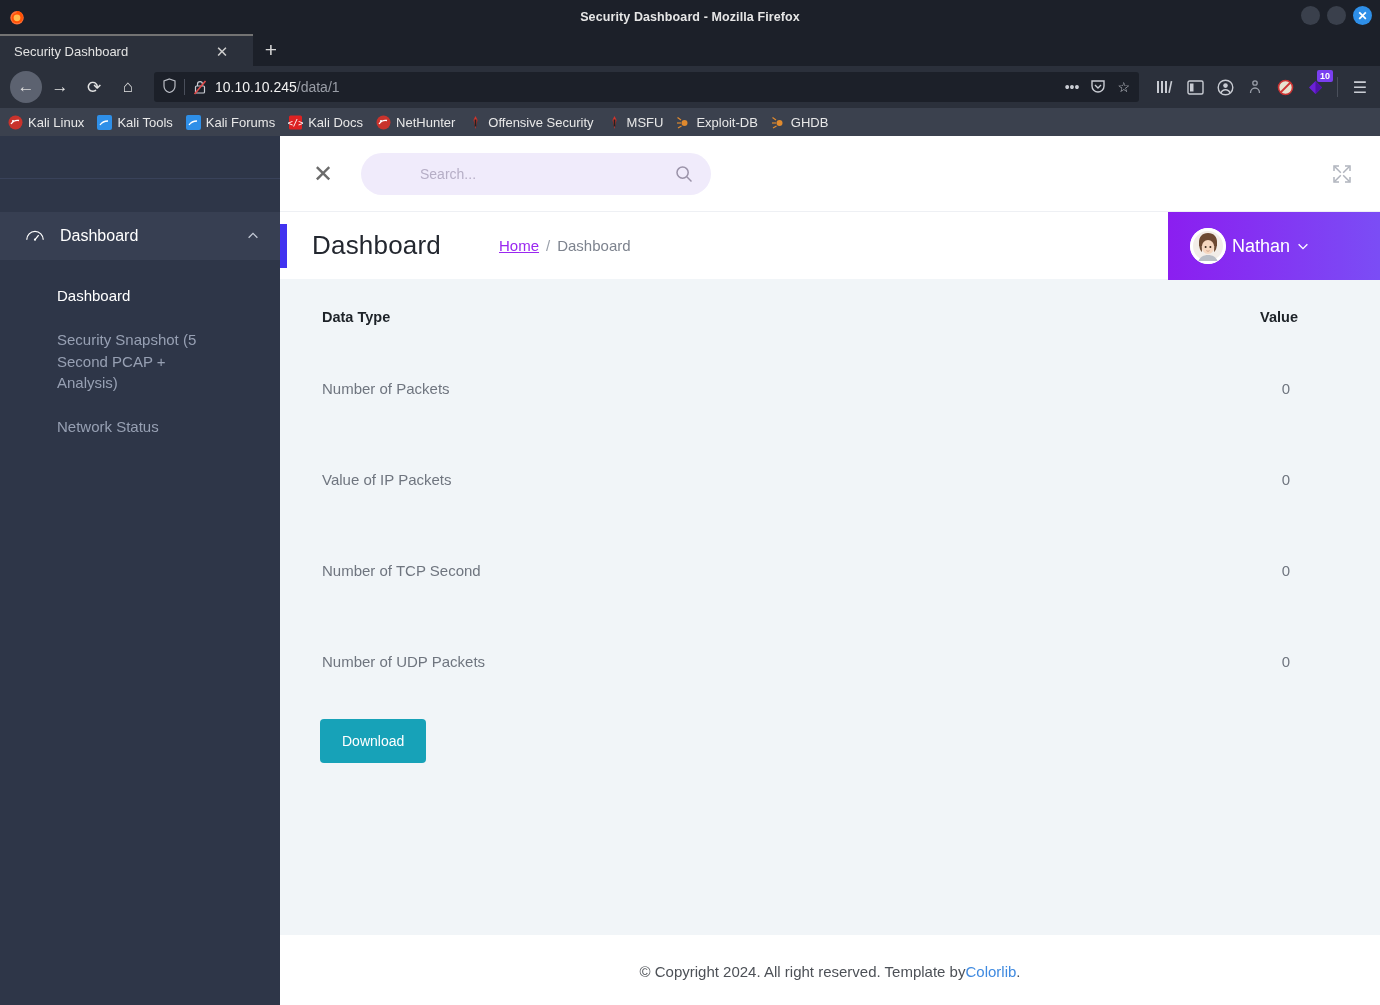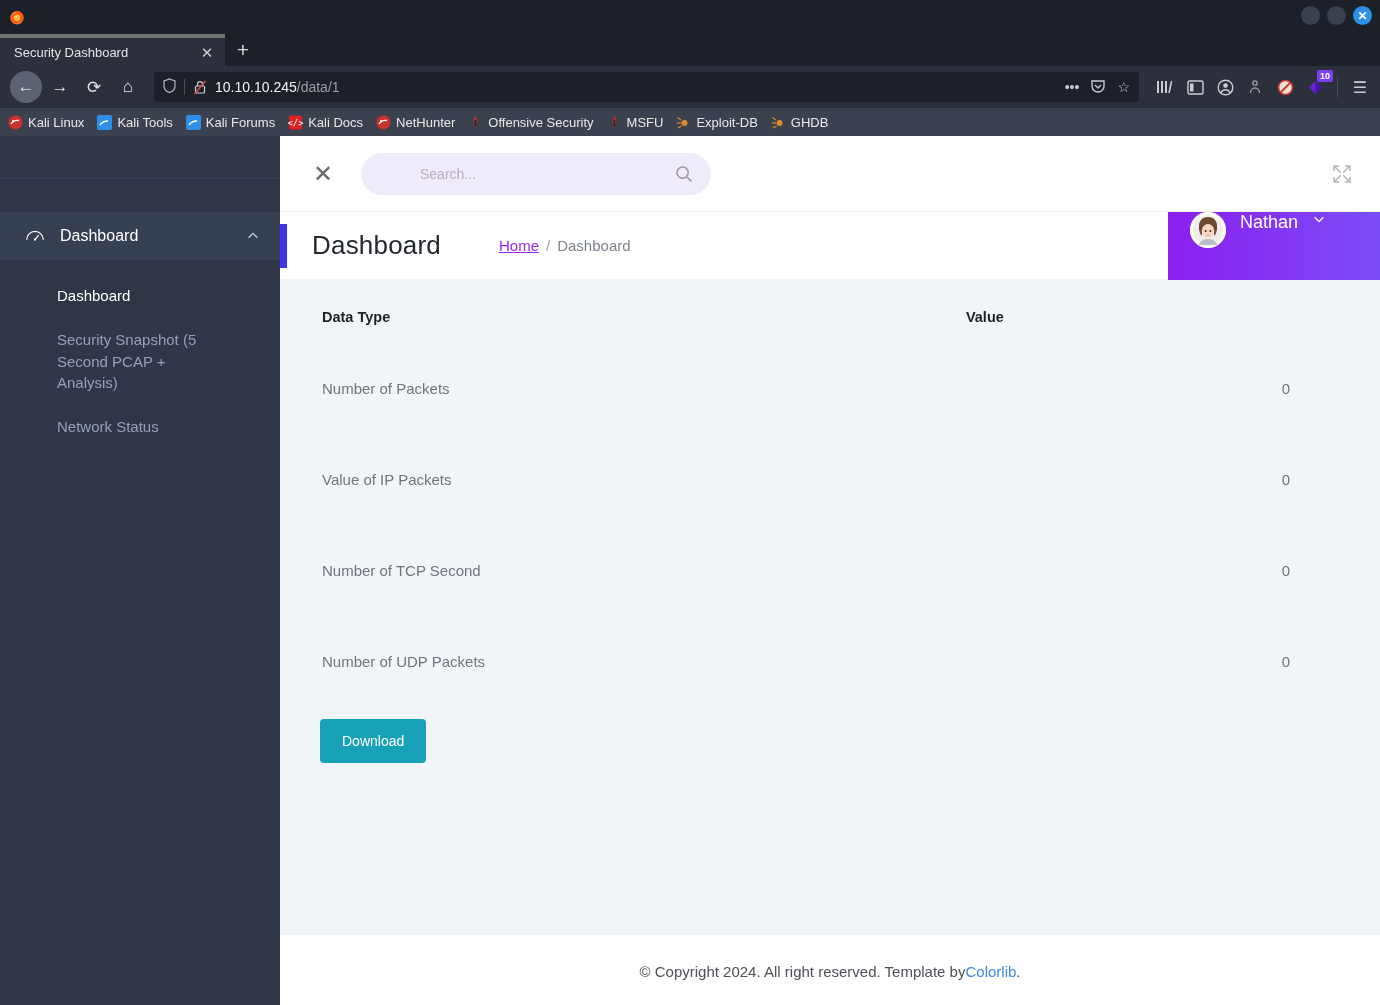--- a/index.html
+++ b/index.html
@@ -30,23 +30,23 @@
     background: #2e8fe8; color: #fff; font-size: 12px; font-weight: bold;
     display: flex; align-items: center; justify-content: center;
     line-height: 1;
   }
 
   .fx-tabstrip {
     height: 33px; background: #1c2029; display: flex; align-items: flex-end;
     padding-left: 0;
   }
   .fx-tab {
-    width: 225px; height: 32px; background: #2b303b;
-    border-top: 4px solid #737373;
-    display: flex; align-items: center; padding: 0 8px 0 14px;
+    width: 253px; height: 32px; background: #2b303b;
+    border-top: 2px solid #737373;
+    display: flex; align-items: center; padding: 0 21px 0 14px;
     color: #e2e2e2; font-size: 13px; position: relative;
   }
   .fx-tab .tab-label {
     flex: 1; white-space: nowrap; overflow: hidden; text-overflow: ellipsis;
   }
   .tab-close {
     color: #cfcfcf; font-size: 15px; width: 20px; text-align: center;
     line-height: 1;
   }
   .fx-newtab {
@@ -147,38 +147,38 @@
     background: #4133f0;
   }
   .page-title { font-size: 26px; color: #23272f; font-weight: 400; letter-spacing: .2px; }
   .crumbs { margin-left: 58px; font-size: 15px; display: flex; align-items: center; gap: 7px; }
   .crumbs .home { color: #9a27f0; }
   .crumbs .slash { color: #9aa0ab; }
   .crumbs .cur { color: #7d838e; }
   .userchip {
     position: absolute; right: 0; top: 0; height: 68px; width: 212px;
     background: linear-gradient(90deg, #8b1ef0 0%, #7b4df5 100%);
-    display: flex; align-items: flex-start; gap: 14px; padding-left: 22px;
+    display: flex; align-items: center; gap: 6px; padding-left: 22px;
   }
   .avatar {
     width: 36px; height: 36px; border-radius: 50%; background: #fff;
     display: flex; align-items: center; justify-content: center; overflow: hidden;
   }
   .uname { color: #fff; font-size: 18px; }
   .chev-down-w { width: 14px; height: 14px; color: #fff; }
 
   .main {
     flex: 1; background: #f1f5f8; padding: 0 22px 0 30px; overflow: hidden;
   }
   table.datatable { width: 100%; border-collapse: collapse; }
   table.datatable th {
     text-align: left; font-size: 14.5px; color: #1d2228; font-weight: bold;
     padding: 30px 0 0 12px; height: 64px; vertical-align: top;
   }
-  table.datatable th.val { padding-right: 60px; }
+  table.datatable th.val { text-align: right; padding-right: 60px; }
   table.datatable td {
     font-size: 15px; color: #6f757f; padding: 0 0 0 12px; height: 91px;
     vertical-align: middle;
   }
   table.datatable td.val { text-align: right; padding-right: 68px; }
   .dl-btn {
     margin: 12px 0 0 10px; background: #17a2b8; color: #fff;
     border: none; border-radius: 4px; padding: 14px 22px;
     font-size: 14px; font-family: "Liberation Sans", sans-serif;
     cursor: pointer;
@@ -194,20 +194,21 @@
 <body>
 
 <div class="fx-titlebar">
   <span class="fx-logo">
     <svg viewBox="0 0 24 24" width="18" height="18">
       <circle cx="12" cy="13" r="9" fill="#ff7139"></circle>
       <path d="M12 4c4 0 8 3 8 8s-3 8-8 8-7-3-7-7 3-6 6-6" fill="#ff4f00" opacity=".9"></path>
       <circle cx="12" cy="13" r="4.5" fill="#ffbd4f"></circle>
     </svg>
   </span>
+  <div class="fx-title">Security Dashboard - Mozilla Firefox</div>
   <div class="win-btns">
     <div class="win-btn"></div>
     <div class="win-btn"></div>
     <div class="win-btn close">✕</div>
   </div>
 </div>
 
 <div class="fx-tabstrip">
   <div class="fx-tab">
     <span class="tab-label">Security Dashboard</span>

